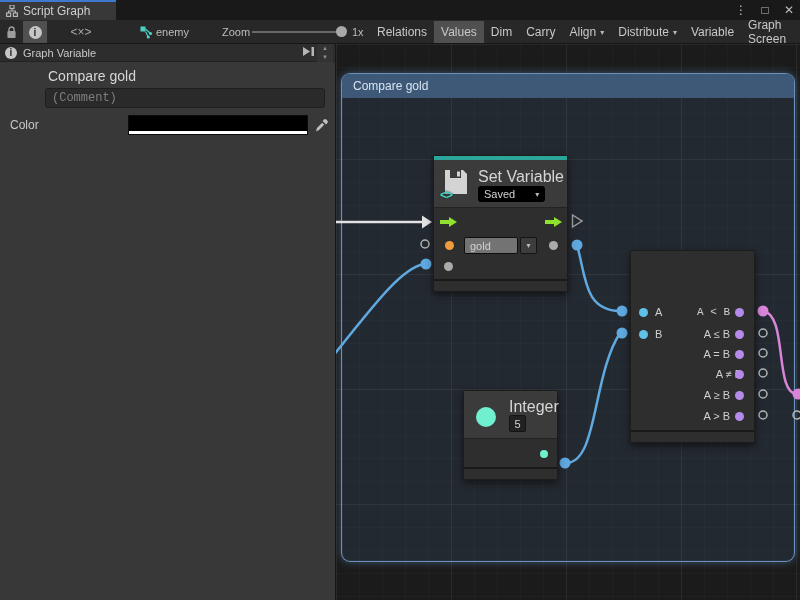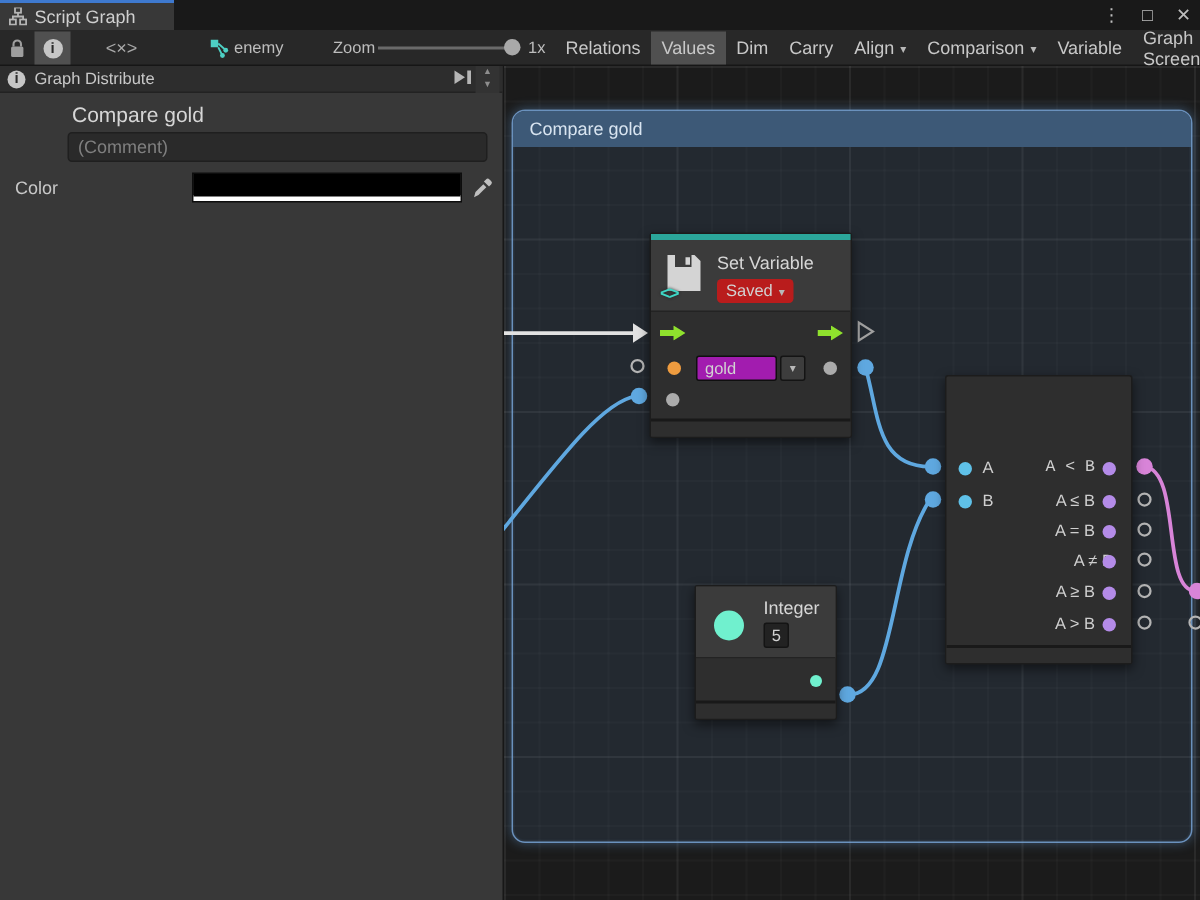--- a/index.html
+++ b/index.html
@@ -37,21 +37,21 @@
   .insp-header { position:absolute; left:0; top:0; width:100%; height:18px; background:#2d2d2d;
                  border-bottom:1px solid #222; display:flex; align-items:center; gap:6px; padding-left:5px;
                  font-size:11px; color:#c8c8c8; }
   .insp-right { position:absolute; right:20px; top:2px; display:flex; gap:4px; }
   .spinner { position:absolute; right:2px; top:0px; width:16px; height:18px; display:flex; flex-direction:column;
              background:#333; }
   .spinner span { flex:1; font-size:6px; color:#8e8e8e; text-align:center; line-height:9px; }
   .graph-title { position:absolute; left:48px; top:24px; font-size:14px; color:#d6d6d6; }
   .comment-input { position:absolute; left:45px; top:44px; width:280px; height:20px; background:#2a2a2a;
                    border:1px solid #1f1f1f; border-radius:3px; color:#f97316; font-size:12px; padding:0 6px;
-                   outline:none; }
+                   outline:none;font-family:Liberation Mono, monospace; }
   .comment-input::placeholder { color:#7f7f7f; }
   .color-label { position:absolute; left:10px; top:74px; font-size:12px; color:#c8c8c8; }
   .color-swatch { position:absolute; left:128px; top:71px; width:180px; height:20px; border:1px solid #0d0d0d; }
   .swatch-main { position:absolute; left:0; top:0; width:100%; height:14px; background:#000; }
   .swatch-alpha { position:absolute; left:0; bottom:0; width:100%; height:4px; background:#fff; border-top:1px solid #000; }
   .eyedropper { position:absolute; left:311px; top:71px; width:20px; height:20px; display:flex; align-items:center;
                 justify-content:center; }
 
   
   .canvas { position:absolute; left:336px; top:44px; width:464px; height:556px; background-color:#1b1b1b;
@@ -66,32 +66,32 @@
            background:rgba(86,130,180,0.14); border:1px solid rgba(120,165,215,0.85);
            box-shadow:0 0 8px rgba(100,150,205,0.45), inset 0 0 2px rgba(120,165,215,0.3); z-index:1; }
   .group-header { position:absolute; left:0; top:0; width:100%; height:24px; background:#3d5977;
                   border-radius:8px 8px 0 0; display:flex; align-items:center; padding-left:11px;
                   font-size:12px; color:#d8e4f0; }
   .wires { position:absolute; left:0; top:0; z-index:2; }
 
   .node { position:absolute; z-index:3; background:#2e2e2e; border:1px solid #1c1c1c; border-radius:2px;
           box-shadow:0 3px 7px rgba(0,0,0,0.5); }
   .node-header { position:absolute; left:0; width:100%; background:#3b3b3b; border-bottom:1px solid #232323; }
-  .node-title { font-size:12px; color:#d6d6d6; }
+  .node-title { font-size:16px; color:#d6d6d6; }
   .node-footer { position:absolute; left:0; bottom:0; width:100%; height:12px; background:#2e2e2e;
                  border-top:2px solid #191919; }
   .teal-bar { position:absolute; left:0; top:0; width:100%; height:4px; background:#2ba69a; }
   .port { position:absolute; width:9px; height:9px; border-radius:50%; }
-  .mini-dd { display:inline-flex; align-items:center; gap:4px; background:#b91c1c; border-radius:3px;
+  .mini-dd { display:inline-flex; align-items:center; gap:20px; background:#000000; border-radius:3px;
              height:16px; padding:0 6px; font-size:11px; color:#d2d2d2; }
   .dd-glyph { font-size:8px; color:#b8b8b8; }
   .row-label { position:absolute; font-size:11px; color:#cfcfcf; }
 
   .gold-dd { position:absolute; left:30px; top:81px; height:17px; display:flex; }
-  .gold-box { width:54px; height:17px; background:#a21caf; border:1px solid #0f0f0f; border-radius:2px;
+  .gold-box { width:54px; height:17px; background:#737373; border:1px solid #0f0f0f; border-radius:2px;
               font-size:11px; color:#d2d2d2; display:flex; align-items:center; padding-left:5px; }
   .gold-btn { width:17px; height:17px; background:#3d3d3d; border:1px solid #141414; border-radius:2px;
               margin-left:2px; display:flex; align-items:center; justify-content:center; }
 
   .sv-icon { position:absolute; left:8px; top:8px; width:30px; height:32px; }
   .sv-code { position:absolute; left:-2px; bottom:-2px; color:#3fd8c6; font-size:12px; font-weight:bold;
              letter-spacing:-1px; text-shadow:0 0 2px #222; }
 </style>
 </head>
 <body>
@@ -161,36 +161,36 @@
           <span>Dim</span>
         </div>
       <div class="b">
           <span>Carry</span>
         </div>
       <div class="b disabled">
         <span>Align</span>
         <span class="dd-glyph disabled">▾</span>
       </div>
       <div class="b disabled">
-        <span>Comparison</span>
+        <span>Distribute</span>
         <span class="dd-glyph disabled">▾</span>
       </div>
       <div class="b">
           <span>Variable</span>
         </div>
       <div class="b">
           <span>Graph Screen</span>
         </div>
     </div>
   </div>
 
   <div class="inspector">
     <div class="insp-header">
       <div class="info-circle" style="width:12px;height:12px;">i</div>
-      <span>Graph Distribute</span>
+      <span>Graph Variable</span>
       <div class="insp-right">
         <svg width="13" height="11" viewBox="0 0 13 11">
           <polygon points="1,1 1,10 8,5.5" fill="#b5b5b5"></polygon>
           <rect x="9.5" y="1" width="2.5" height="9" fill="#b5b5b5"></rect>
         </svg>
       </div>
       <div class="spinner">
         <span>▲</span>
         <span>▼</span>
       </div>

